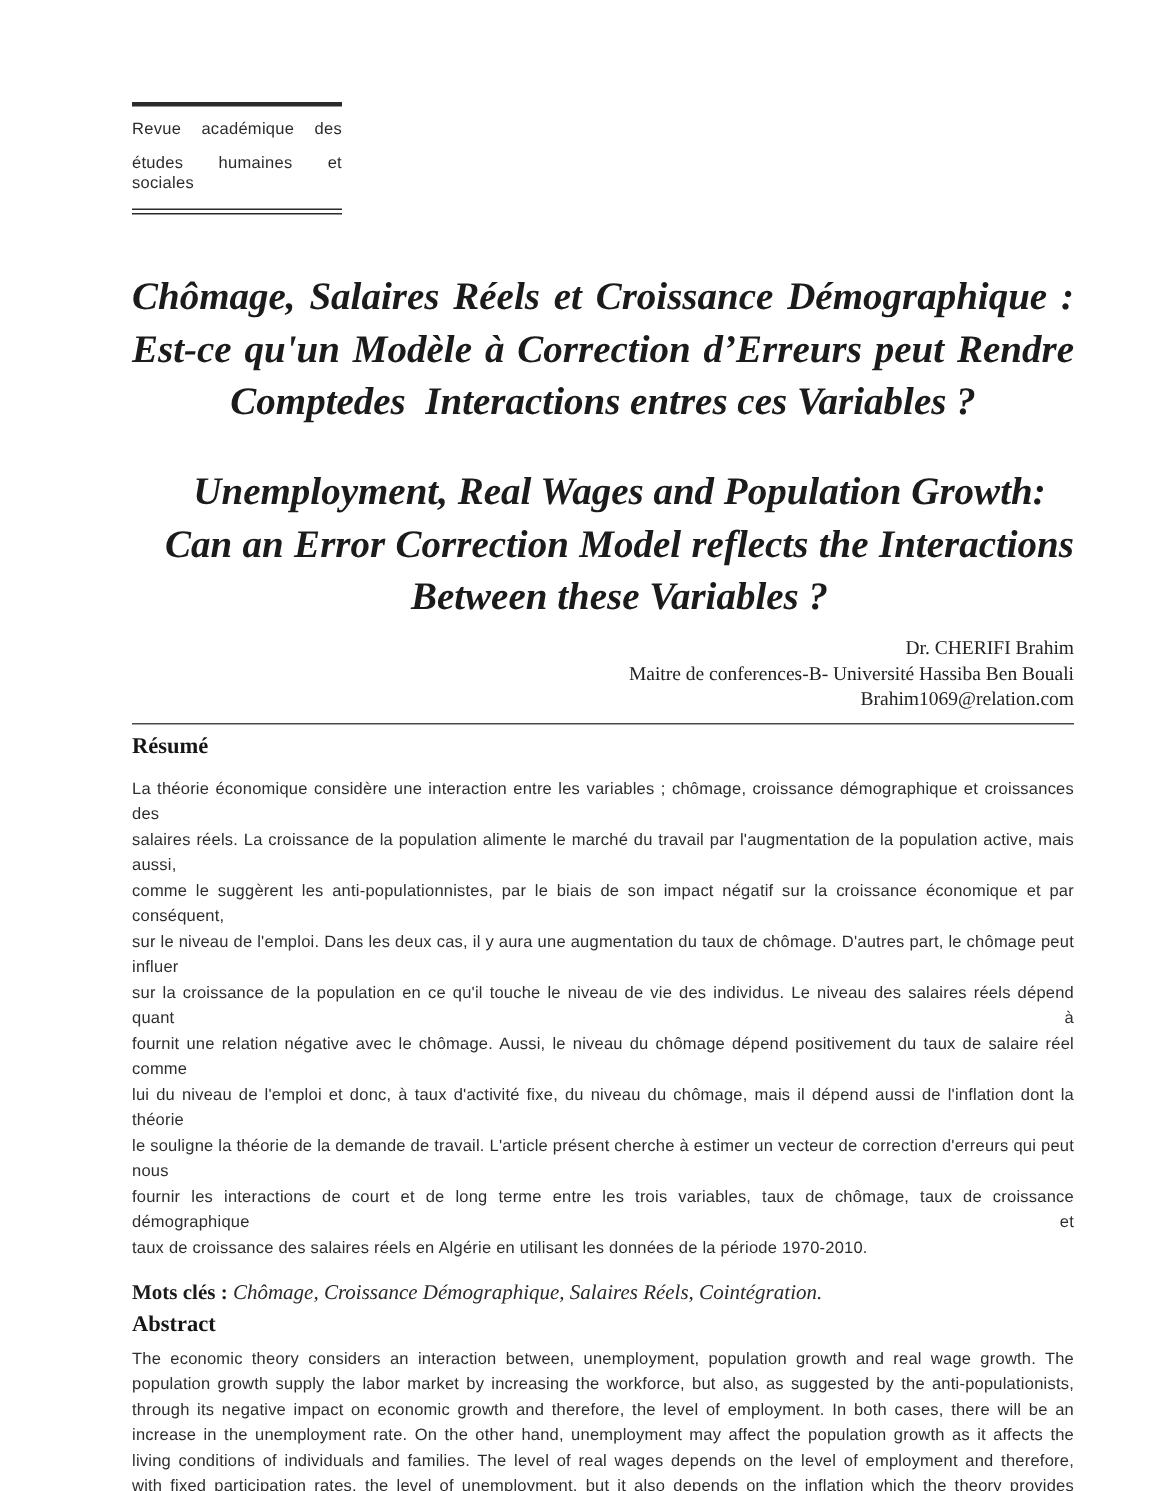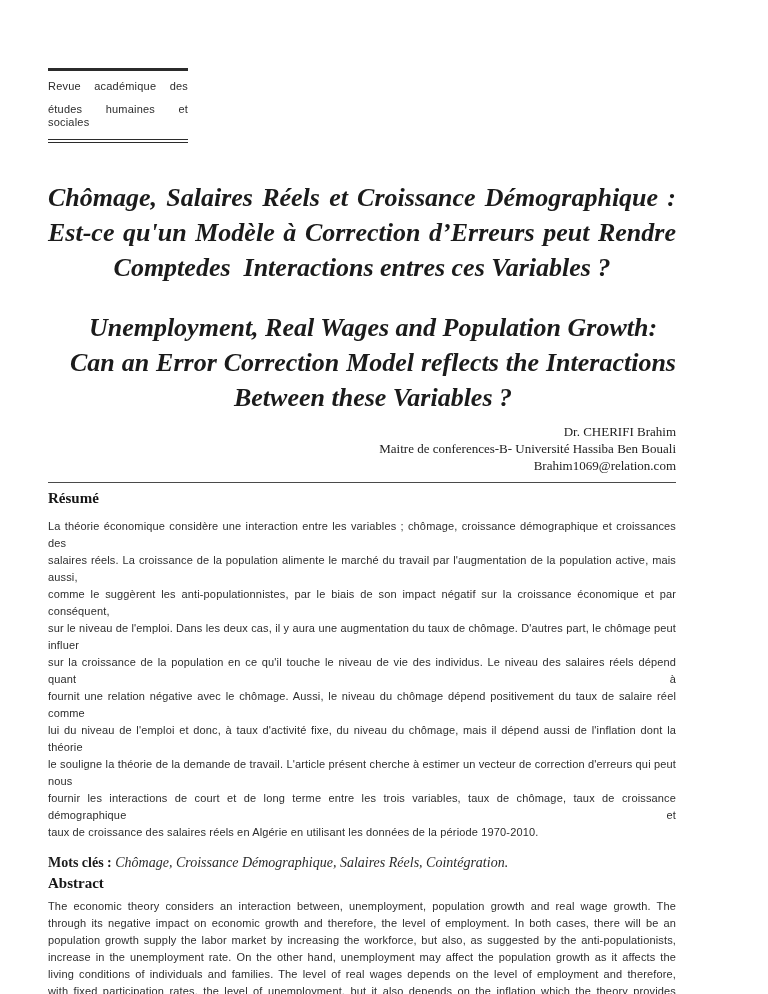--- a/index.html
+++ b/index.html
@@ -8,21 +8,21 @@
     width: 768px;
     height: 994px;
     font-family: "Liberation Serif", serif;
     color: #1e1e1e;
     overflow: hidden;
     position: relative;
   }
   .page {
     width: 704px;
     height: 994px;
-    padding: 68px 68px 0 48px;
+    padding: 68px 68px 0 88px;
   }
   .content { width: 628px; }
 
   
   .masthead {
     width: 140px;
     border-top: 3px solid #2b2b2b;
     border-bottom: 4px double #2b2b2b;
     padding: 9px 0 10px 0;
   }
@@ -150,22 +150,22 @@
     </div>
 
     <div class="kw-line mots">
       <span class="kw-label">Mots clés : </span><span class="kw-text">Chômage, Croissance Démographique, Salaires Réels, Cointégration.</span>
     </div>
 
     <div class="sec-heading abstract">Abstract</div>
 
     <div class="para en">
       <div class="pline">The economic theory considers an interaction between, unemployment, population growth and real wage growth. The</div>
+      <div class="pline">population growth supply the labor market by increasing the workforce, but also, as suggested by the anti-populationists,</div>
       <div class="pline">through its negative impact on economic growth and therefore, the level of employment. In both cases, there will be an</div>
-      <div class="pline">population growth supply the labor market by increasing the workforce, but also, as suggested by the anti-populationists,</div>
       <div class="pline">increase in the unemployment rate. On the other hand, unemployment may affect the population growth as it affects the</div>
       <div class="pline">living conditions of individuals and families. The level of real wages depends on the level of employment and therefore,</div>
       <div class="pline">with fixed participation rates, the level of unemployment, but it also depends on the inflation which the theory provides</div>
 
     </div>
 
   </div>
 </div>
 
 </body></html>

